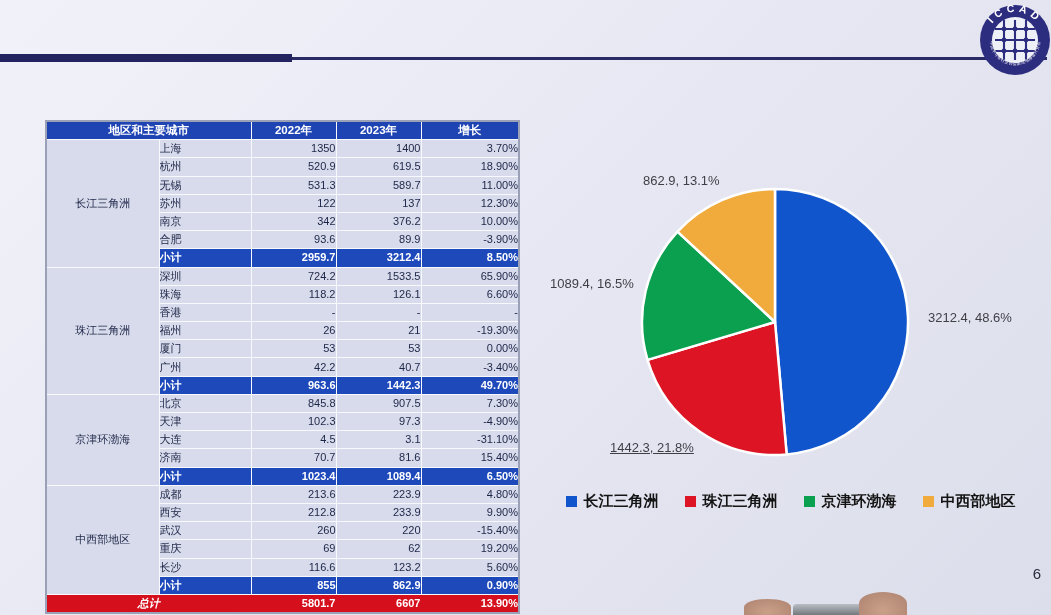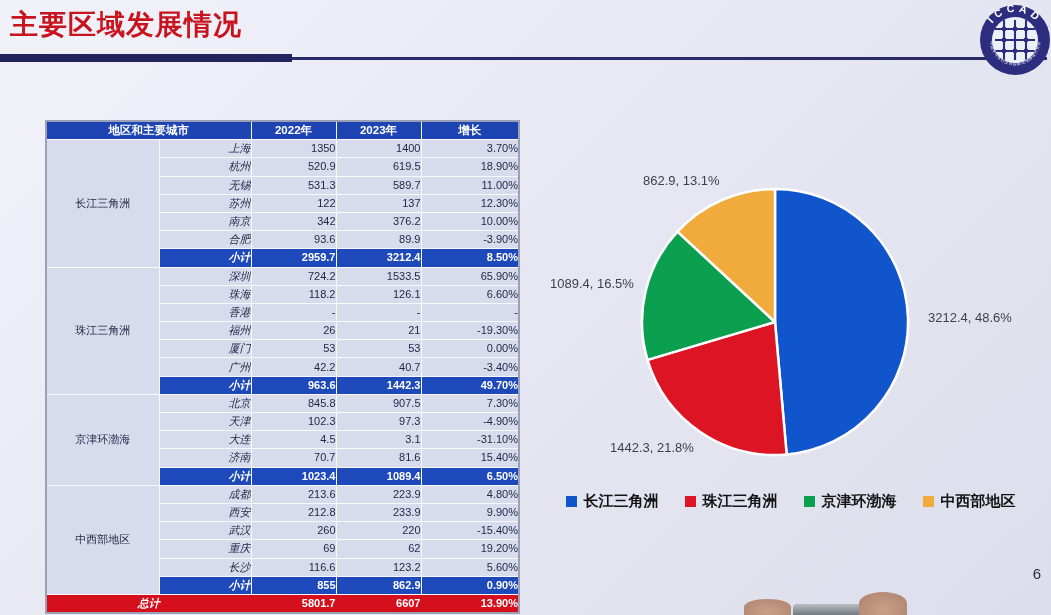--- a/index.html
+++ b/index.html
@@ -21,21 +21,21 @@
   .logo{position:absolute;left:977px;top:2px;}
   
   .tbl-wrap{position:absolute;left:45px;top:78px;margin-top:42px;}
   table.data{border-collapse:collapse;table-layout:fixed;width:473px;border:2px solid #9aa0b6;}
   table.data th,table.data td{
     border:1px solid #f8f9fc;height:17.2px;padding:0;line-height:1;
     font-size:11px;color:#1c2547;white-space:nowrap;overflow:hidden;
   }
   table.data th{background:#1e44b4;color:#fff;font-weight:bold;font-size:11.5px;}
   td.region{background:#d8dbeb;text-align:center;}
-  td.city{background:#d8dbeb;text-align:right;font-style:italic;}
+  td.city{background:#d8dbeb;text-align:left;}
   td.val{background:#d8dbeb;text-align:right;padding-right:20px;}
   tr.sub td.city,tr.sub td.val{background:#1d49bb;color:#fff;font-weight:bold;}
   tr.total td{background:#d50f1c;color:#fff;font-weight:bold;border-color:#d50f1c;}
   tr.total td.tlabel{text-align:center;font-style:italic;}
   tr.gstart td{border-top:1px solid #aab0c4;}
   
   .chart-panel{position:absolute;left:530px;top:88px;width:521px;height:440px;}
   .chart-title{position:absolute;left:0;top:12px;width:100%;text-align:center;
     font-size:21px;font-weight:500;color:#29292e;letter-spacing:1px;}
   .pie-svg{position:absolute;left:95px;top:84px;}
@@ -55,21 +55,20 @@
   .finger{position:absolute;background:radial-gradient(ellipse at 50% 80%,#caa089,#ad8370);
     border-radius:50% 50% 0 0;}
   .finger.left{left:744px;top:599px;width:47px;height:16px;}
   .finger.right{left:859px;top:592px;width:48px;height:23px;}
 </style>
 </head>
 <body>
 
 <div class="slide">
 
-  <div class="slide-title">主要区域发展情况</div>
   <div class="rule-thick"></div>
   <div class="rule-thin"></div>
 
   <div class="logo">
     <svg width="76" height="76" viewBox="0 0 76 76">
       <circle cx="38" cy="38" r="35" fill="#2d2d80"></circle>
       <circle cx="38" cy="38" r="23" fill="#eef0f7"></circle>
       <g stroke="#2d2d80" stroke-width="2.1">
         <line x1="27" y1="18" x2="27" y2="58"></line>
         <line x1="38" y1="18" x2="38" y2="58"></line>
@@ -285,21 +284,21 @@
 
   <div class="chart-panel">
     <svg class="pie-svg" id="pie" width="300" height="300" viewBox="0 0 300 300">
         <path d="M 150 150 L 150.00 17.00 A 133 133 0 0 1 161.68 282.49 Z" fill="#1155cc" stroke="#ffffff" stroke-width="2.5" stroke-linejoin="round"></path>
         <path d="M 150 150 L 161.68 282.49 A 133 133 0 0 1 22.52 187.91 Z" fill="#dc1423" stroke="#ffffff" stroke-width="2.5" stroke-linejoin="round"></path>
         <path d="M 150 150 L 22.52 187.91 A 133 133 0 0 1 52.48 59.57 Z" fill="#0ba04f" stroke="#ffffff" stroke-width="2.5" stroke-linejoin="round"></path>
         <path d="M 150 150 L 52.48 59.57 A 133 133 0 0 1 150.00 17.00 Z" fill="#f0ab3c" stroke="#ffffff" stroke-width="2.5" stroke-linejoin="round"></path>
       </svg>
     <div id="pie-labels">
         <div class="pie-label" style="left: 398px; top: 222px;">3212.4, 48.6%</div>
-        <div class="pie-label" style="left: 80px; top: 352px;">1442.3, 21.8%</div>
+        <div class="pie-label" style="left: 80px; top: 352px; text-decoration: underline;">1442.3, 21.8%</div>
         <div class="pie-label" style="left: 20px; top: 188px;">1089.4, 16.5%</div>
         <div class="pie-label" style="left: 113px; top: 85px;">862.9, 13.1%</div>
       </div>
     <div class="legend" id="legend">
         <span class="legend-item">
           <span class="legend-swatch" style="background: rgb(17, 85, 204);"></span>
           <span class="legend-text">长江三角洲</span>
         </span>
         <span class="legend-item">
           <span class="legend-swatch" style="background: rgb(220, 20, 35);"></span>

